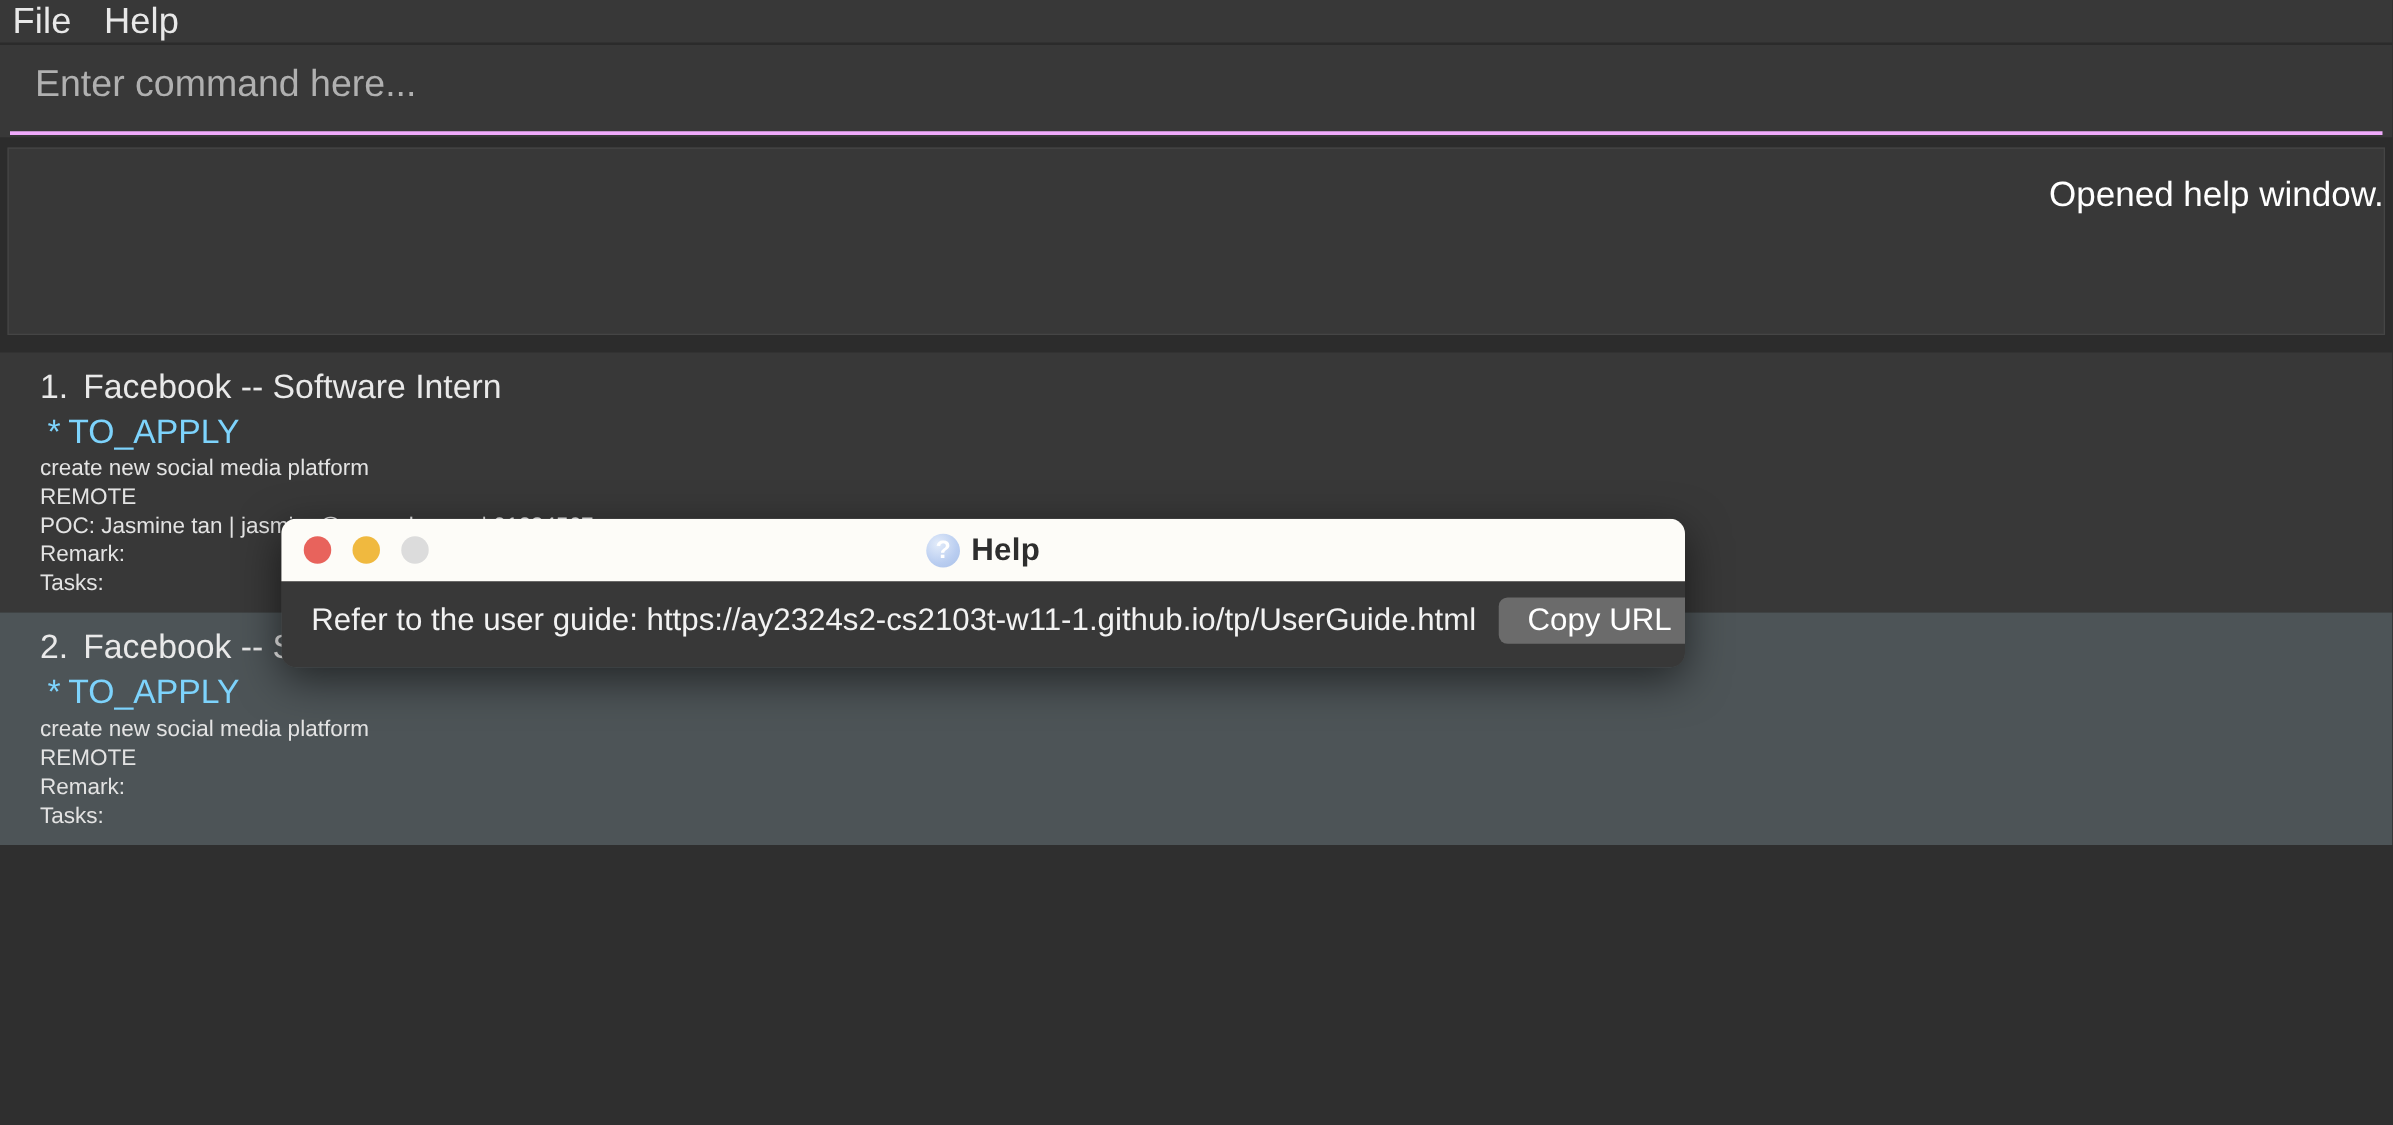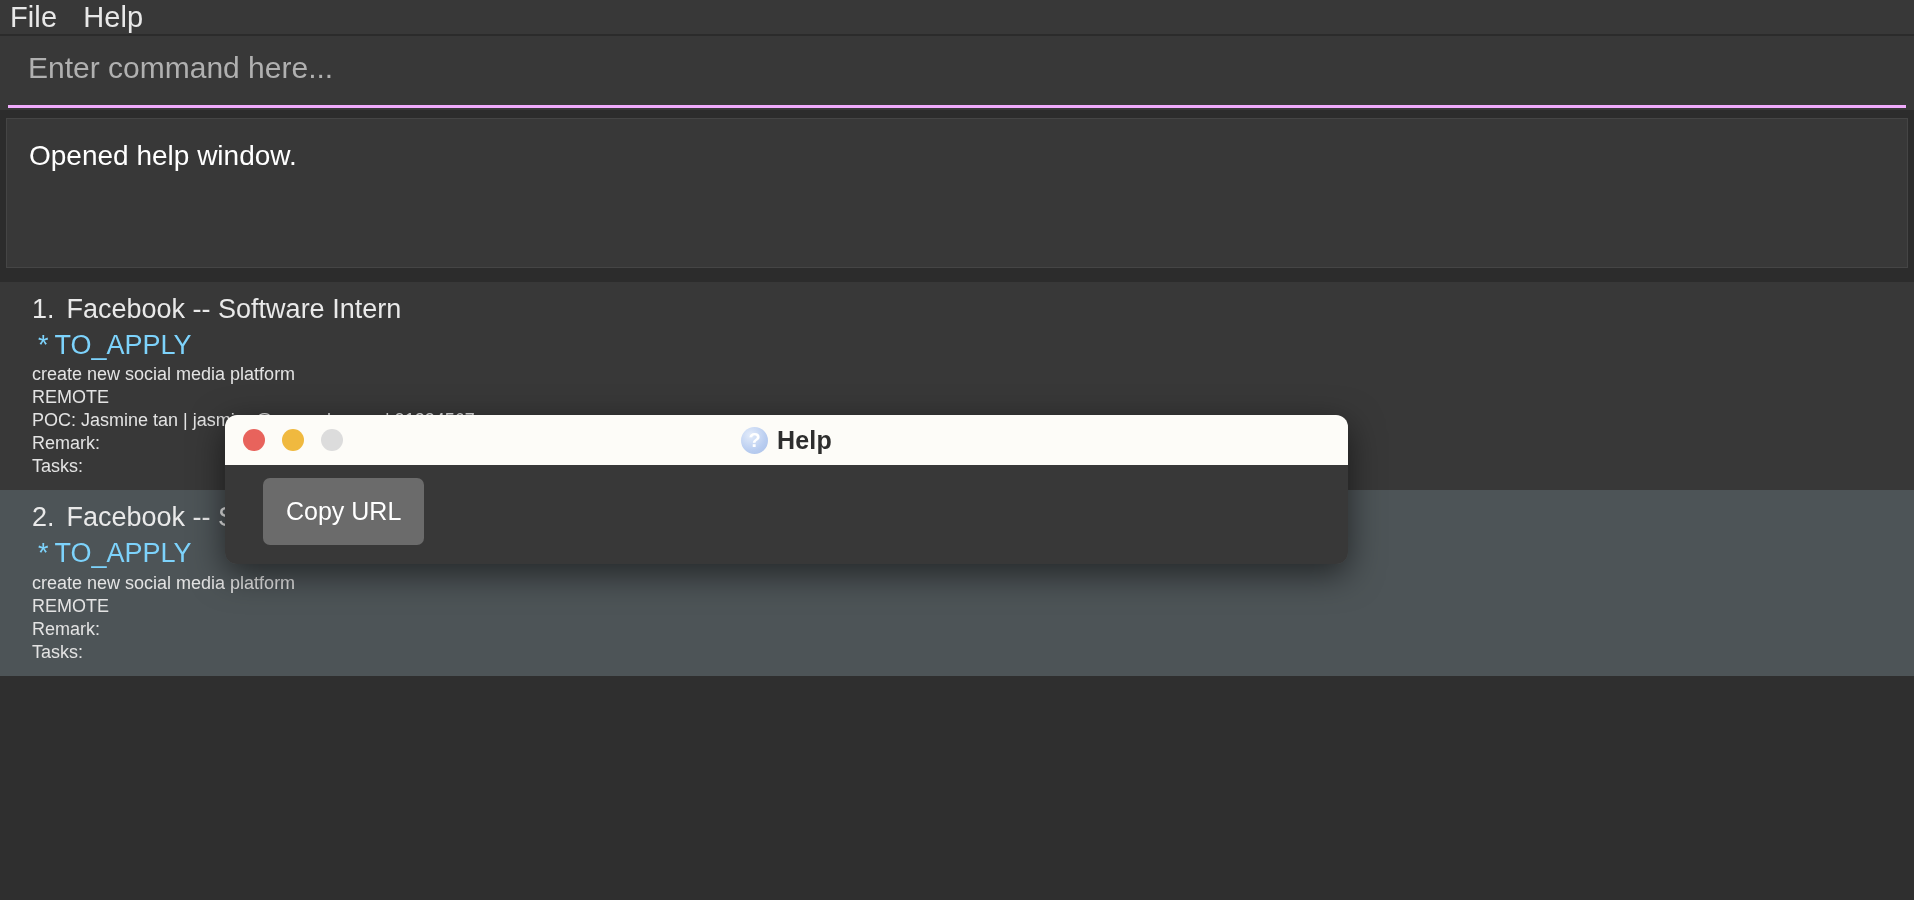--- a/index.html
+++ b/index.html
@@ -64,20 +64,21 @@
     padding: 8px 6px 4px 6px;
     box-sizing: border-box;
   }
   #result-box {
     background: #383838;
     border: 1px solid #454545;
     height: 150px;
     box-sizing: border-box;
     padding: 20px 0 0 22px;
     overflow: hidden;
+    text-align: right;
   }
   #result-text {
     color: #ffffff;
     font-size: 28px;
     line-height: 1.2;
   }
 
   
   #list-area {
     background: #2c2c2c;
@@ -182,21 +183,21 @@
     white-space: nowrap;
     padding-left: 4px;
   }
   #copy-url-button {
     background: #6b6b6b;
     color: #ffffff;
     font-family: "Liberation Sans", sans-serif;
     font-size: 25px;
     border: none;
     border-radius: 7px;
-    padding: 19px 23px;
+    padding: 4px 23px;
     margin-left: 18px;
     cursor: pointer;
     white-space: nowrap;
   }
 </style>
 </head>
 <body>
 
 <div id="menu-bar">
   <div class="menu-item">File</div>
@@ -248,15 +249,16 @@
   <div id="help-titlebar">
     <div class="traffic close"></div>
     <div class="traffic min"></div>
     <div class="traffic zoom"></div>
     <div id="help-title-group">
       <div id="help-qmark">?</div>
       <div id="help-title-text">Help</div>
     </div>
   </div>
   <div id="help-body">
+    <div id="help-message">Refer to the user guide: https://ay2324s2-cs2103t-w11-1.github.io/tp/UserGuide.html</div>
     <button id="copy-url-button">Copy URL</button>
   </div>
 </div>
 
 </body></html>

